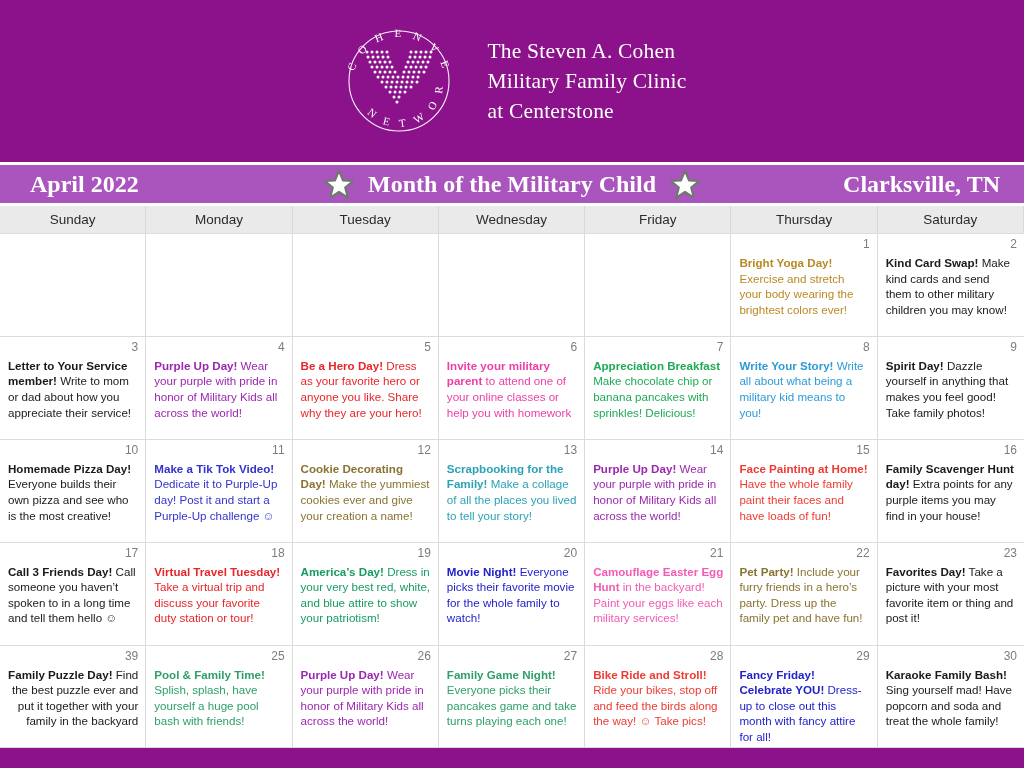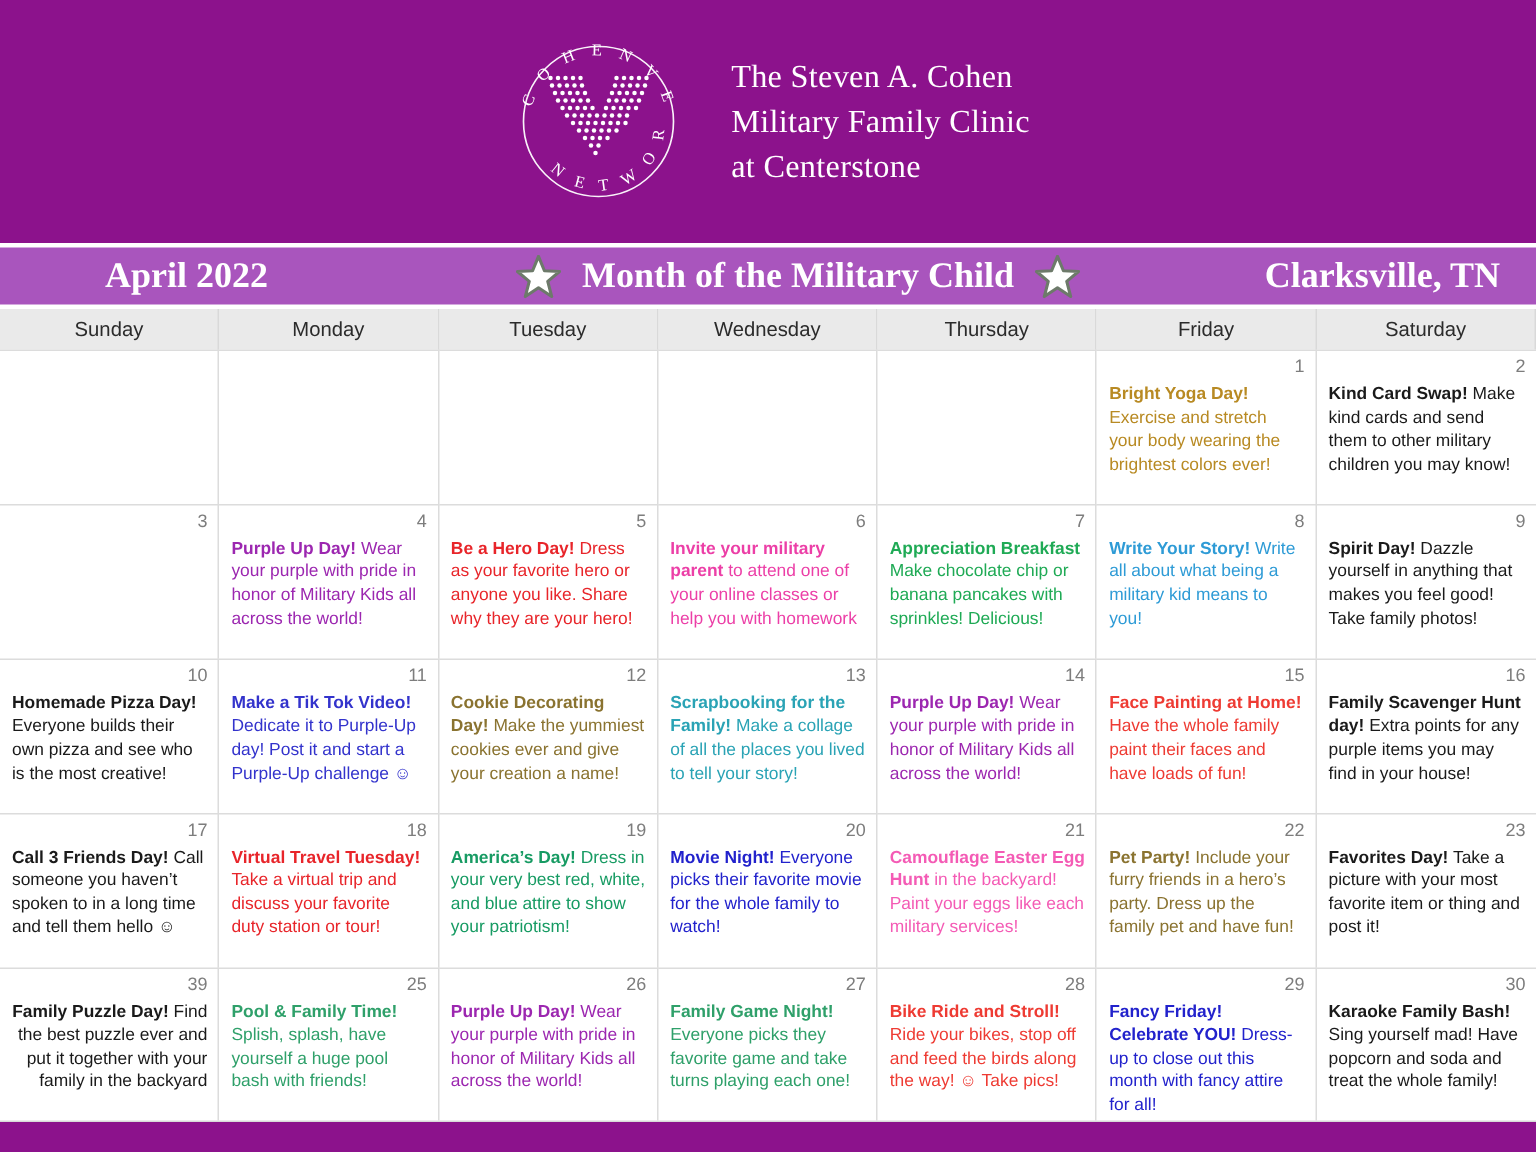--- a/index.html
+++ b/index.html
@@ -38,21 +38,21 @@
     border-top: 3px solid #ffffff;
     border-bottom: 3px solid #ffffff;
     display: flex;
     align-items: center;
     color: #ffffff;
     font-family: "Liberation Serif", serif;
     font-weight: bold;
     flex: 0 0 auto;
     position: relative;
   }
-  .band-month { font-size: 24px; padding-left: 30px; width: 270px; margin-left: 40px; }
+  .band-month { font-size: 24px; padding-left: 30px; width: 270px; }
   .band-center {
     flex: 1 1 auto;
     display: flex; align-items: center; justify-content: center; gap: 14px;
     font-size: 24px;
   }
   .band-loc { font-size: 24px; width: 270px; text-align: right; padding-right: 24px; }
   .star { width: 30px; height: 29px; flex: 0 0 auto; }
 
   
   .cal {
@@ -236,22 +236,22 @@
       </svg>
     </div>
     <div class="band-loc">Clarksville, TN</div>
   </div>
 
   <div class="cal" id="cal-grid">
       <div class="dow">Sunday</div>
       <div class="dow">Monday</div>
       <div class="dow">Tuesday</div>
       <div class="dow">Wednesday</div>
+      <div class="dow">Friday</div>
       <div class="dow">Thursday</div>
-      <div class="dow">Friday</div>
       <div class="dow">Saturday</div>
       <div class="cell">
         <div class="daynum"></div>
       </div>
       <div class="cell">
         <div class="daynum"></div>
       </div>
       <div class="cell">
         <div class="daynum"></div>
       </div>
@@ -264,20 +264,21 @@
       <div class="cell">
         <div class="daynum">1</div>
         <div class="entry" style="color: rgb(184, 138, 35);"><b>Bright Yoga Day!</b><span> Exercise and stretch your body wearing the brightest colors ever!</span></div>
       </div>
       <div class="cell">
         <div class="daynum">2</div>
         <div class="entry" style="color: rgb(26, 26, 26);"><b>Kind Card Swap!</b><span> Make kind cards and send them to other military children you may know!</span></div>
       </div>
       <div class="cell">
         <div class="daynum">3</div>
+        <div class="entry" style="color: rgb(26, 26, 26);"><b>Letter to Your Service member!</b><span> Write to mom or dad about how you appreciate their service!</span></div>
       </div>
       <div class="cell">
         <div class="daynum">4</div>
         <div class="entry" style="color: rgb(156, 39, 176);"><b>Purple Up Day!</b><span> Wear your purple with pride in honor of Military Kids all across the world!</span></div>
       </div>
       <div class="cell">
         <div class="daynum">5</div>
         <div class="entry" style="color: rgb(232, 37, 42);"><b>Be a Hero Day!</b><span> Dress as your favorite hero or anyone you like. Share why they are your hero!</span></div>
       </div>
       <div class="cell">
@@ -359,21 +360,21 @@
       <div class="cell">
         <div class="daynum">25</div>
         <div class="entry" style="color: rgb(47, 160, 106);"><b>Pool &amp; Family Time!</b><span> Splish, splash, have yourself a huge pool bash with friends!</span></div>
       </div>
       <div class="cell">
         <div class="daynum">26</div>
         <div class="entry" style="color: rgb(156, 39, 176);"><b>Purple Up Day!</b><span> Wear your purple with pride in honor of Military Kids all across the world!</span></div>
       </div>
       <div class="cell">
         <div class="daynum">27</div>
-        <div class="entry" style="color: rgb(47, 160, 106);"><b>Family Game Night!</b><span> Everyone picks they favorite game and take turns playing each one!</span></div>
+        <div class="entry" style="color: rgb(47, 160, 106);"><b>Family Game Night!</b><span> Everyone picks their pancakes game and take turns playing each one!</span></div>
       </div>
       <div class="cell">
         <div class="daynum">28</div>
         <div class="entry" style="color: rgb(238, 59, 51);"><b>Bike Ride and Stroll!</b><span> Ride your bikes, stop off and feed the birds along the way!  ☺ Take pics!</span></div>
       </div>
       <div class="cell">
         <div class="daynum">29</div>
         <div class="entry" style="color: rgb(34, 34, 204);"><b>Fancy Friday! Celebrate YOU!</b><span> Dress-up to close out this month with fancy attire for all!</span></div>
       </div>
       <div class="cell">

